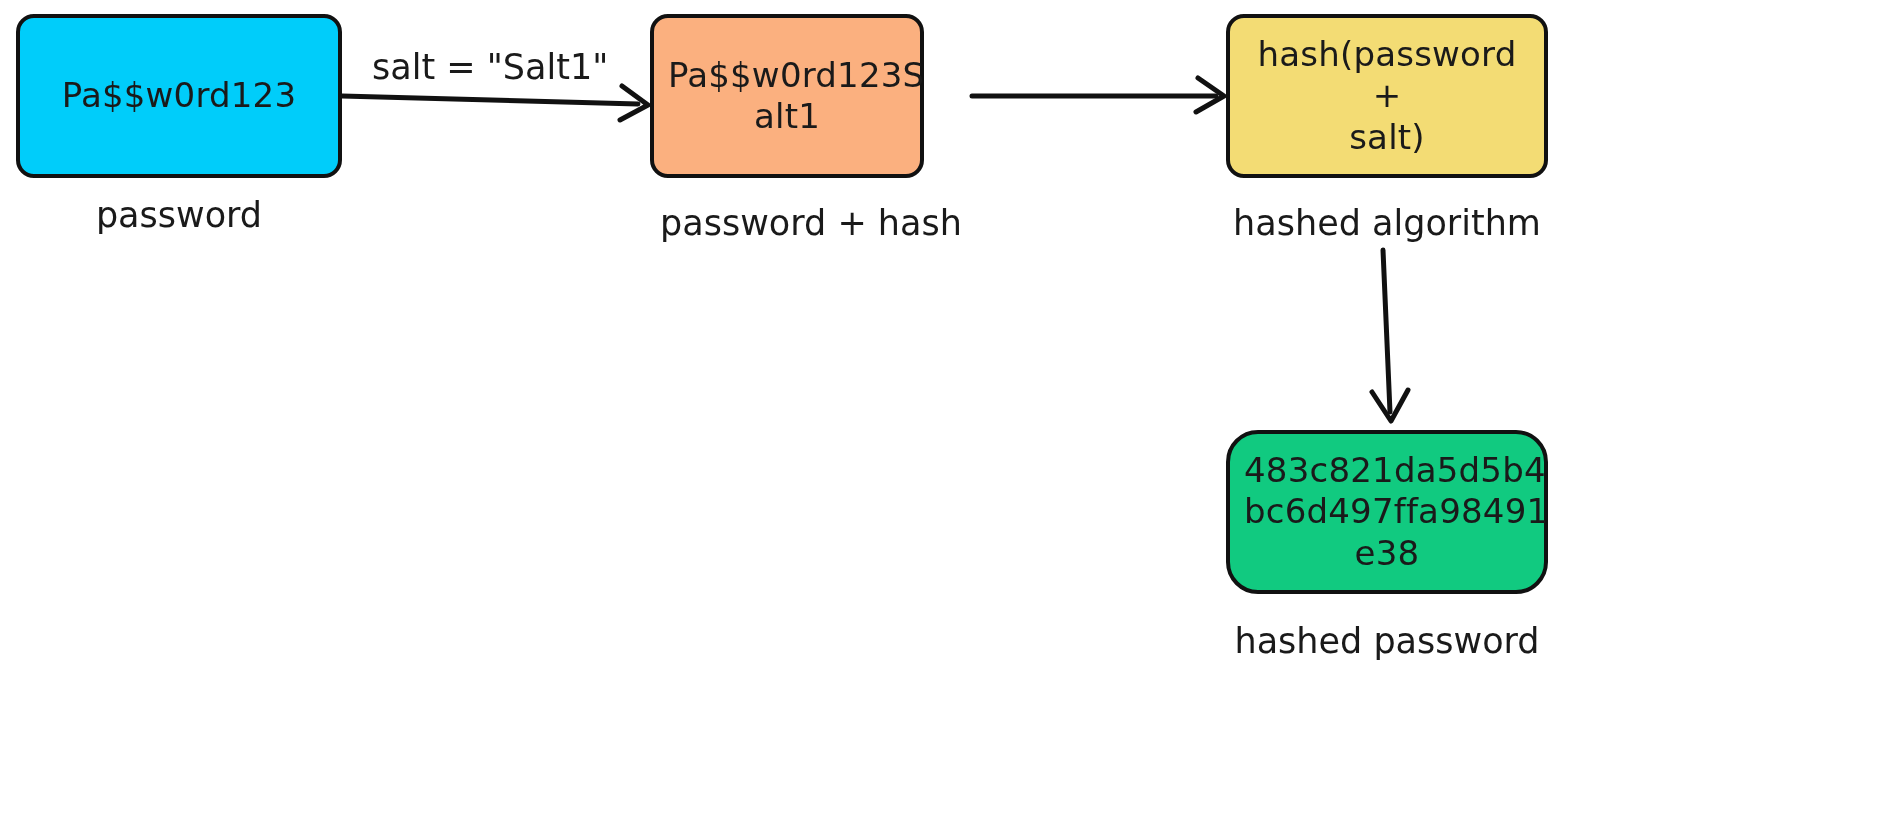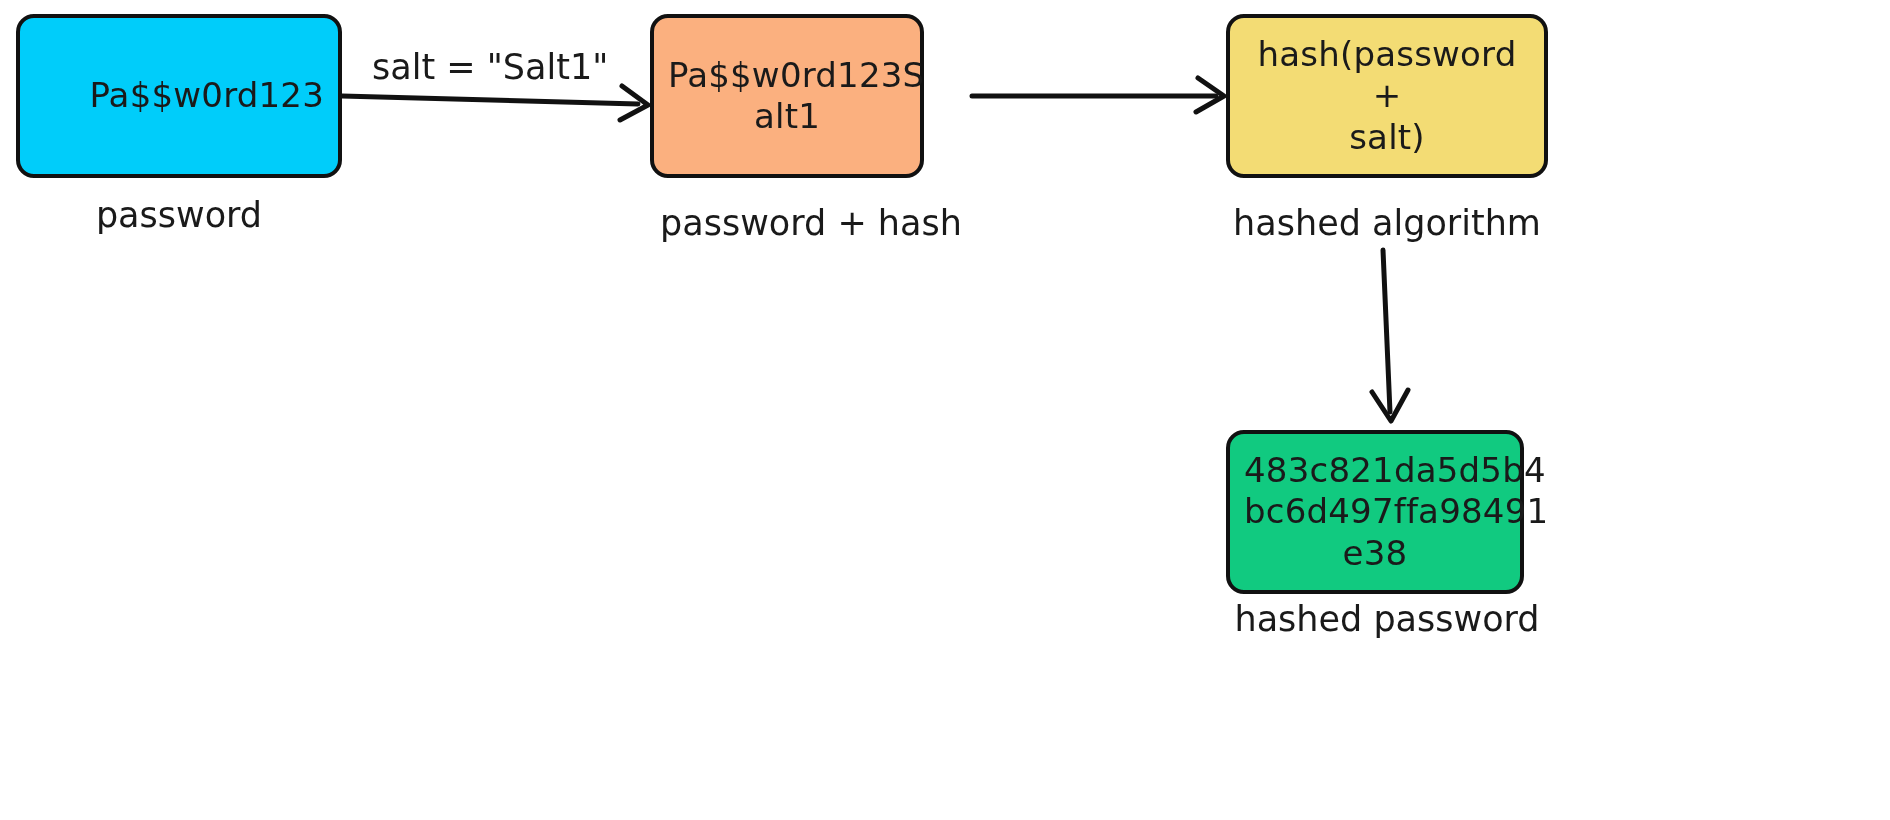--- a/index.html
+++ b/index.html
@@ -63,29 +63,29 @@
   svg.edges {
     position: absolute;
     left: 0;
     top: 0;
     width: 1890px;
     height: 820px;
     pointer-events: none;
   }
 
   
-  #node-password   { left: 16px;   top: 14px;  width: 326px; height: 164px; text-align: right; }
+  #node-password   { left: 16px;   top: 14px;  width: 326px; height: 164px; }
   #node-saltedpass { left: 650px;  top: 14px;  width: 274px; height: 164px; }
   #node-hashfn     { left: 1226px; top: 14px;  width: 322px; height: 164px; justify-content: center; }
-  #node-hash       { left: 1226px; top: 430px; width: 298px; height: 164px; }
+  #node-hash       { left: 1226px; top: 430px; width: 322px; height: 164px; border-radius: 32px; }
 
   #cap-password   { left: 16px;   top: 196px; width: 326px; }
   #cap-saltedpass { left: 650px;  top: 204px; width: 322px; }
   #cap-hashfn     { left: 1206px; top: 204px; width: 362px; }
-  #cap-hash       { left: 1206px; top: 600px; width: 362px; }
+  #cap-hash       { left: 1206px; top: 622px; width: 362px; }
 
   #edgelabel-salt { left: 372px; top: 48px; }
 </style>
 </head>
 <body>
 
 <div id="canvas">
 
   <svg class="edges" viewBox="0 0 1890 820">
 

